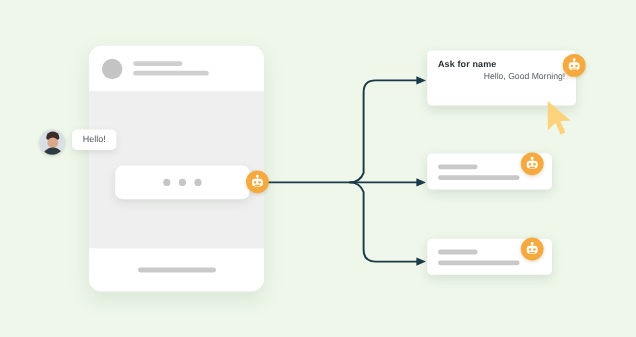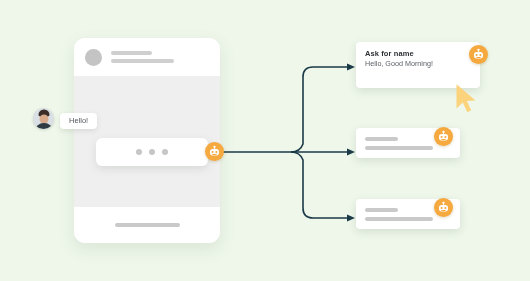--- a/index.html
+++ b/index.html
@@ -52,21 +52,21 @@
     align-items: center;
     justify-content: center;
   }
   .footer-bar { width: 65px; height: 4px; border-radius: 2px; background: #c9c9c9; }
 
   
   #hello-row {
     position: absolute;
     left: 33px; top: 108px;
     display: flex;
-    align-items: flex-end;
+    align-items: flex-start;
     gap: 6px;
     z-index: 6;
   }
   #user-avatar {
     width: 21px; height: 21px;
     border-radius: 50%;
     overflow: hidden;
     flex: 0 0 auto;
     background: #d9dfe4;
     box-shadow: 0 1px 3px rgba(0,0,0,0.16);
@@ -136,20 +136,21 @@
     font-size: 7.5px;
     font-weight: bold;
     color: #2b3034;
     line-height: 1.35;
     letter-spacing: .1px;
   }
   .card-line {
     font-size: 7.2px;
     color: #5c6166;
     line-height: 1.45;
+    text-align: right;
   }
   #card-two, #card-three {
     left: 356px;
     width: 104px; height: 30px;
     display: flex;
     flex-direction: column;
     justify-content: center;
     gap: 5px;
     padding: 0 9px;
   }

